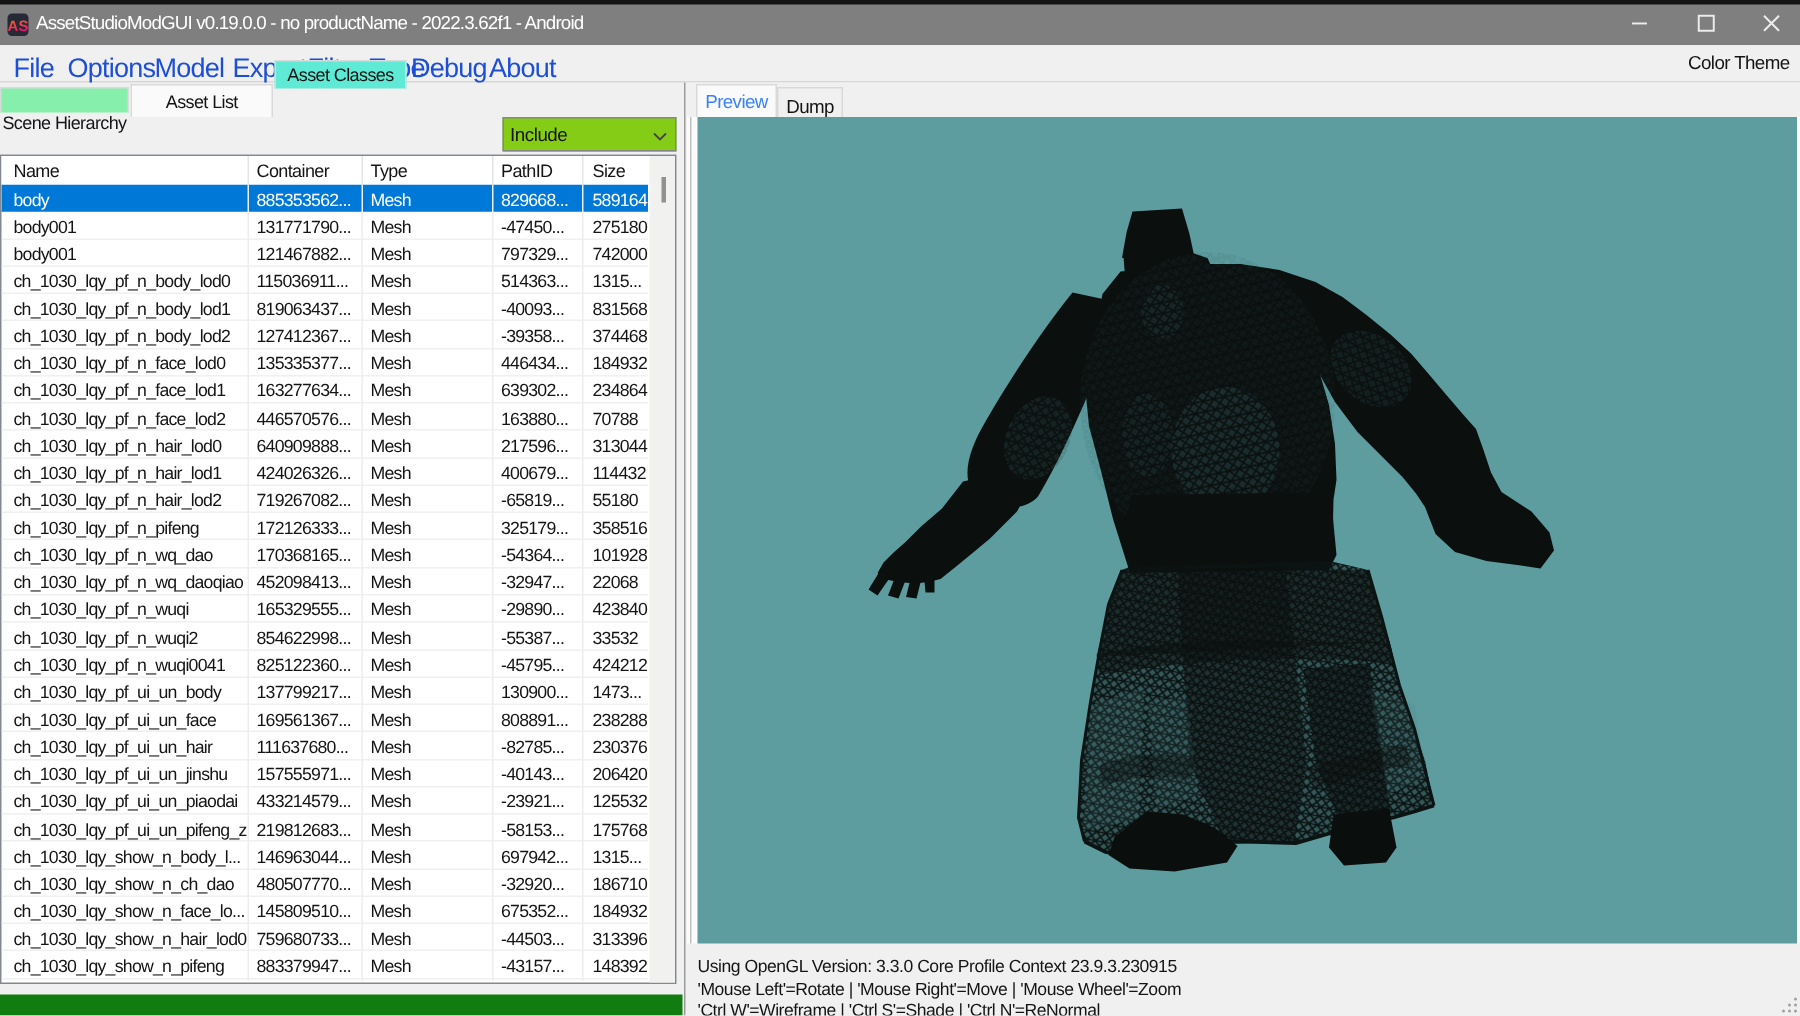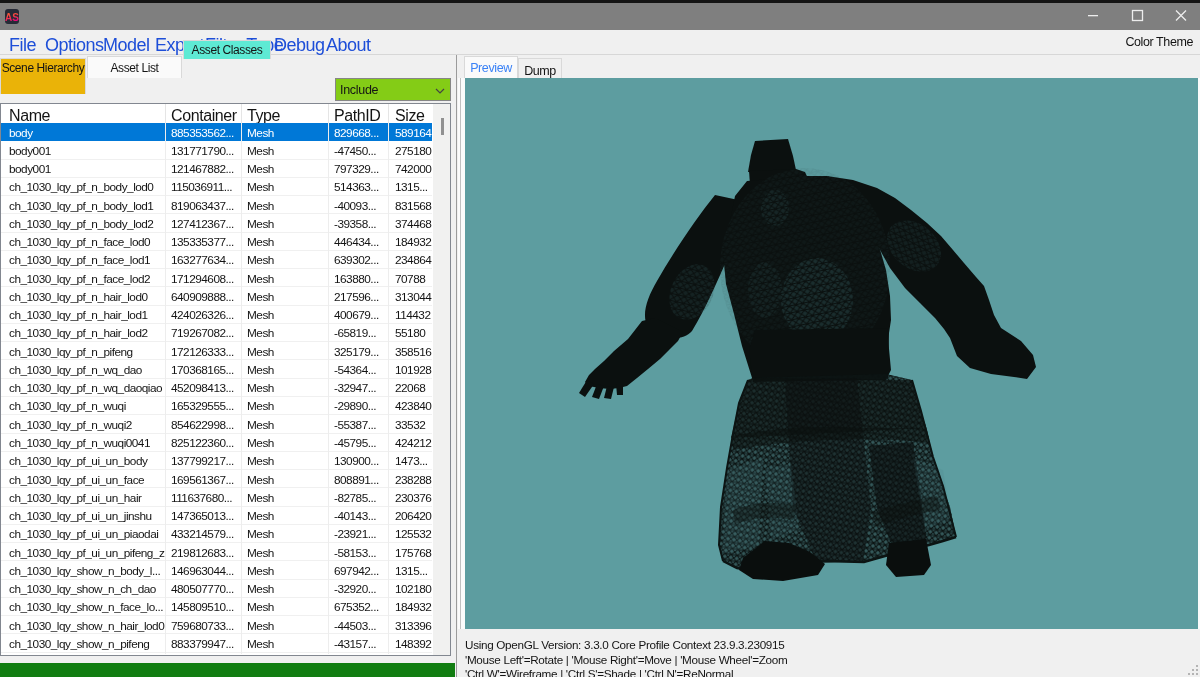--- a/index.html
+++ b/index.html
@@ -6,31 +6,31 @@
 #titlebar{position:absolute;left:0;top:0;width:1200px;height:30px;background:#7f7f7f}
 #topstrip{position:absolute;left:0;top:0;width:1200px;height:3px;background:#141414}
 #appicon{position:absolute;left:5px;top:9px;width:14px;height:15px;background:#262a36;border-radius:3px}
 #appicon svg{position:absolute;left:0;top:0}
 #title{position:absolute;left:24px;top:8px;font-size:12.5px;letter-spacing:-0.55px;color:#fff;white-space:nowrap}
 .wbtn{position:absolute;top:0;height:30px;width:46px}
 #menubar{position:absolute;left:0;top:30px;width:1200px;height:25px;background:#f0f0f0;border-bottom:1px solid #d7d7d7}
 .mitem{position:absolute;top:5px;font-size:18px;color:#1d4ed8;letter-spacing:-0.5px}
 #ctheme{position:absolute;top:5px;right:7px;font-size:12.5px;letter-spacing:-0.4px;color:#141414}
 .tab{position:absolute;font-size:12px;letter-spacing:-0.4px;color:#141414;text-align:center;white-space:nowrap}
-#tabSH{left:0px;top:58px;width:86px;height:36px;background:#eab308;border:1px solid #d9d9d9;border-bottom:none;padding-top:2px}
+#tabSH{left:0px;top:58px;width:86px;height:17px;background:#86efac;border:1px solid #d9d9d9;border-bottom:none;padding-top:16px}
 #tabAL{left:87px;top:56px;width:95px;height:22px;background:#fafafa;border:1px solid #d9d9d9;border-bottom:none;padding-top:4px;z-index:3}
 #tabAC{left:183px;top:40px;width:88px;height:19px;background:#5eead4;border:1px solid #d9d9d9;border-bottom:none;padding-top:2px}
 #filterbox{position:absolute;left:0px;top:78px;width:333px;height:23px;background:#fff;border:1px solid #868686}
 #filtertext{position:absolute;left:7px;top:4px;font-size:12.5px;letter-spacing:-0.3px;color:#7d7d7d}
 #includebox{position:absolute;left:335px;top:78px;width:116px;height:23px;background:#84cc16;border:1px solid #868686}
 #includetext{position:absolute;left:4px;top:4px;font-size:12.5px;letter-spacing:-0.3px;color:#141414}
 .chev{position:absolute;width:10px;height:6px}
 #list{position:absolute;left:0px;top:103px;width:451px;height:553px;background:#fff;border:1px solid #828790}
 #lhead{position:absolute;left:0;top:0;width:431px;height:19px;background:#fff}
-#lhead span{position:absolute;top:2.5px;font-size:16px;color:#141414;letter-spacing:-0.4px}
+#lhead span{position:absolute;top:2.5px;font-size:12px;color:#141414;letter-spacing:-0.4px}
 .hsep{position:absolute;top:0;width:1px;height:19px;background:#e5e5e5}
 #lrows{position:absolute;left:0;top:19px;width:431px;height:531px;overflow:hidden}
 .row{position:relative;width:431px;height:18.28px;border-bottom:1px solid #f0f0f0}
 .row span{position:absolute;top:2.5px;font-size:11.8px;color:#141414;white-space:nowrap;letter-spacing:-0.5px}
 .c1{left:8px;width:156px;overflow:hidden}.c2{left:170px}.c3{left:246px}.c4{left:333px}.c5{left:394px}
 .row.sel{background:#0078d7;border-bottom:1px solid #0078d7}
 .row.sel span{color:#fff}
 .vgrid{position:absolute;top:19px;width:1px;height:531px;background:#ededed;z-index:2}
 #vscroll{position:absolute;left:432px;top:0px;width:17px;height:551px;background:#f1f1f0}
 #vthumb{position:absolute;left:8px;top:14px;width:3px;height:17px;background:#919191}
@@ -50,20 +50,21 @@
           <defs>
             <linearGradient id="asg" x1="0" y1="0" x2="0.3" y2="1">
               <stop offset="0" stop-color="#f4722b"></stop>
               <stop offset="0.55" stop-color="#f43b47"></stop>
               <stop offset="1" stop-color="#e6007e"></stop>
             </linearGradient>
           </defs>
           <text x="7" y="11.5" font-size="10" font-weight="bold" text-anchor="middle" fill="url(#asg)" font-family="Liberation Sans">AS</text>
         </svg>
       </div>
+    <div id="title">AssetStudioModGUI v0.19.0.0 - no productName - 2022.3.62f1 - Android</div>
     <svg class="wbtn" style="left:1070px" width="46" height="30">
         <rect x="18" y="15" width="10" height="1.3" fill="#ededed"></rect>
       </svg>
     <svg class="wbtn" style="left:1114px" width="46" height="30">
         <rect x="18.5" y="10.5" width="10" height="10" fill="none" stroke="#ededed" stroke-width="1.3"></rect>
       </svg>
     <svg class="wbtn" style="left:1158px" width="46" height="30">
         <path d="M18 10.5 L28 20.5 M28 10.5 L18 20.5" stroke="#ededed" stroke-width="1.3"></path>
       </svg>
   </div>
@@ -154,21 +155,21 @@
         </div>
 <div class="row">
           <span class="c1">ch_1030_lqy_pf_n_face_lod1</span>
           <span class="c2">163277634...</span>
           <span class="c3">Mesh</span>
           <span class="c4">639302...</span>
           <span class="c5">234864</span>
         </div>
 <div class="row">
           <span class="c1">ch_1030_lqy_pf_n_face_lod2</span>
-          <span class="c2">171294608...</span>
+          <span class="c2">446570576...</span>
           <span class="c3">Mesh</span>
           <span class="c4">163880...</span>
           <span class="c5">70788</span>
         </div>
 <div class="row">
           <span class="c1">ch_1030_lqy_pf_n_hair_lod0</span>
           <span class="c2">640909888...</span>
           <span class="c3">Mesh</span>
           <span class="c4">217596...</span>
           <span class="c5">313044</span>
@@ -245,21 +246,21 @@
         </div>
 <div class="row">
           <span class="c1">ch_1030_lqy_pf_ui_un_hair</span>
           <span class="c2">111637680...</span>
           <span class="c3">Mesh</span>
           <span class="c4">-82785...</span>
           <span class="c5">230376</span>
         </div>
 <div class="row">
           <span class="c1">ch_1030_lqy_pf_ui_un_jinshu</span>
-          <span class="c2">147365013...</span>
+          <span class="c2">157555971...</span>
           <span class="c3">Mesh</span>
           <span class="c4">-40143...</span>
           <span class="c5">206420</span>
         </div>
 <div class="row">
           <span class="c1">ch_1030_lqy_pf_ui_un_piaodai</span>
           <span class="c2">433214579...</span>
           <span class="c3">Mesh</span>
           <span class="c4">-23921...</span>
           <span class="c5">125532</span>
@@ -276,21 +277,21 @@
           <span class="c2">146963044...</span>
           <span class="c3">Mesh</span>
           <span class="c4">697942...</span>
           <span class="c5">1315...</span>
         </div>
 <div class="row">
           <span class="c1">ch_1030_lqy_show_n_ch_dao</span>
           <span class="c2">480507770...</span>
           <span class="c3">Mesh</span>
           <span class="c4">-32920...</span>
-          <span class="c5">102180</span>
+          <span class="c5">186710</span>
         </div>
 <div class="row">
           <span class="c1">ch_1030_lqy_show_n_face_lo...</span>
           <span class="c2">145809510...</span>
           <span class="c3">Mesh</span>
           <span class="c4">675352...</span>
           <span class="c5">184932</span>
         </div>
 <div class="row">
           <span class="c1">ch_1030_lqy_show_n_hair_lod0</span>

